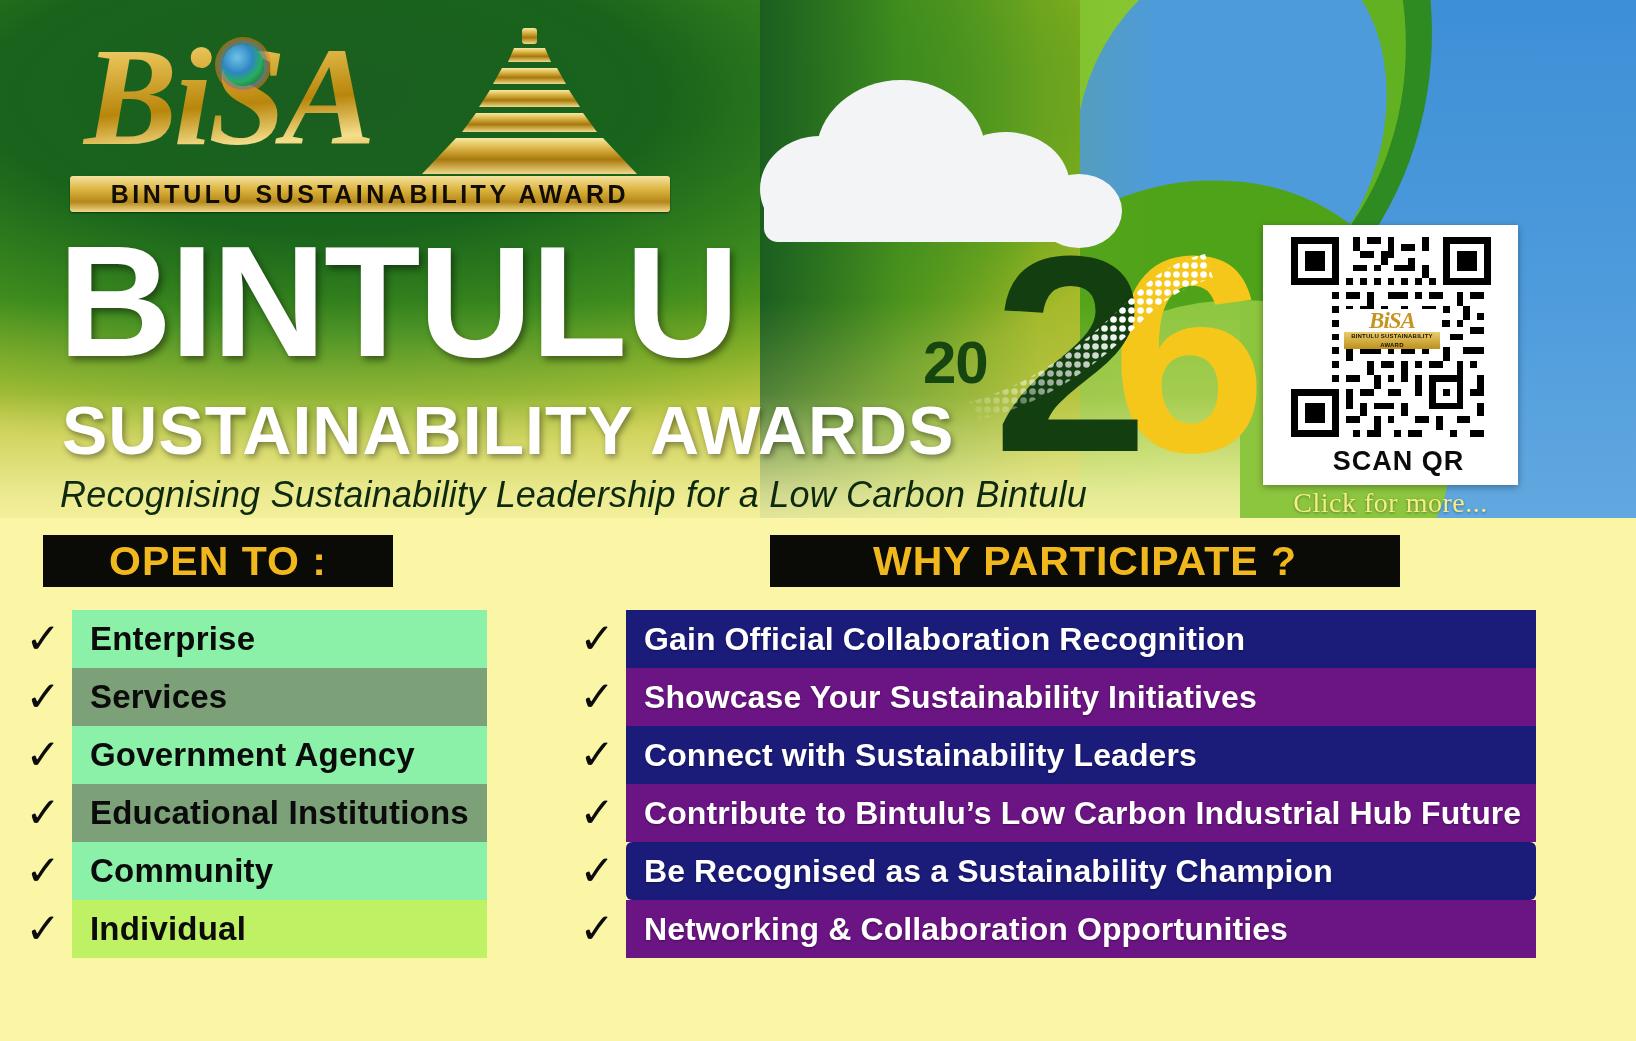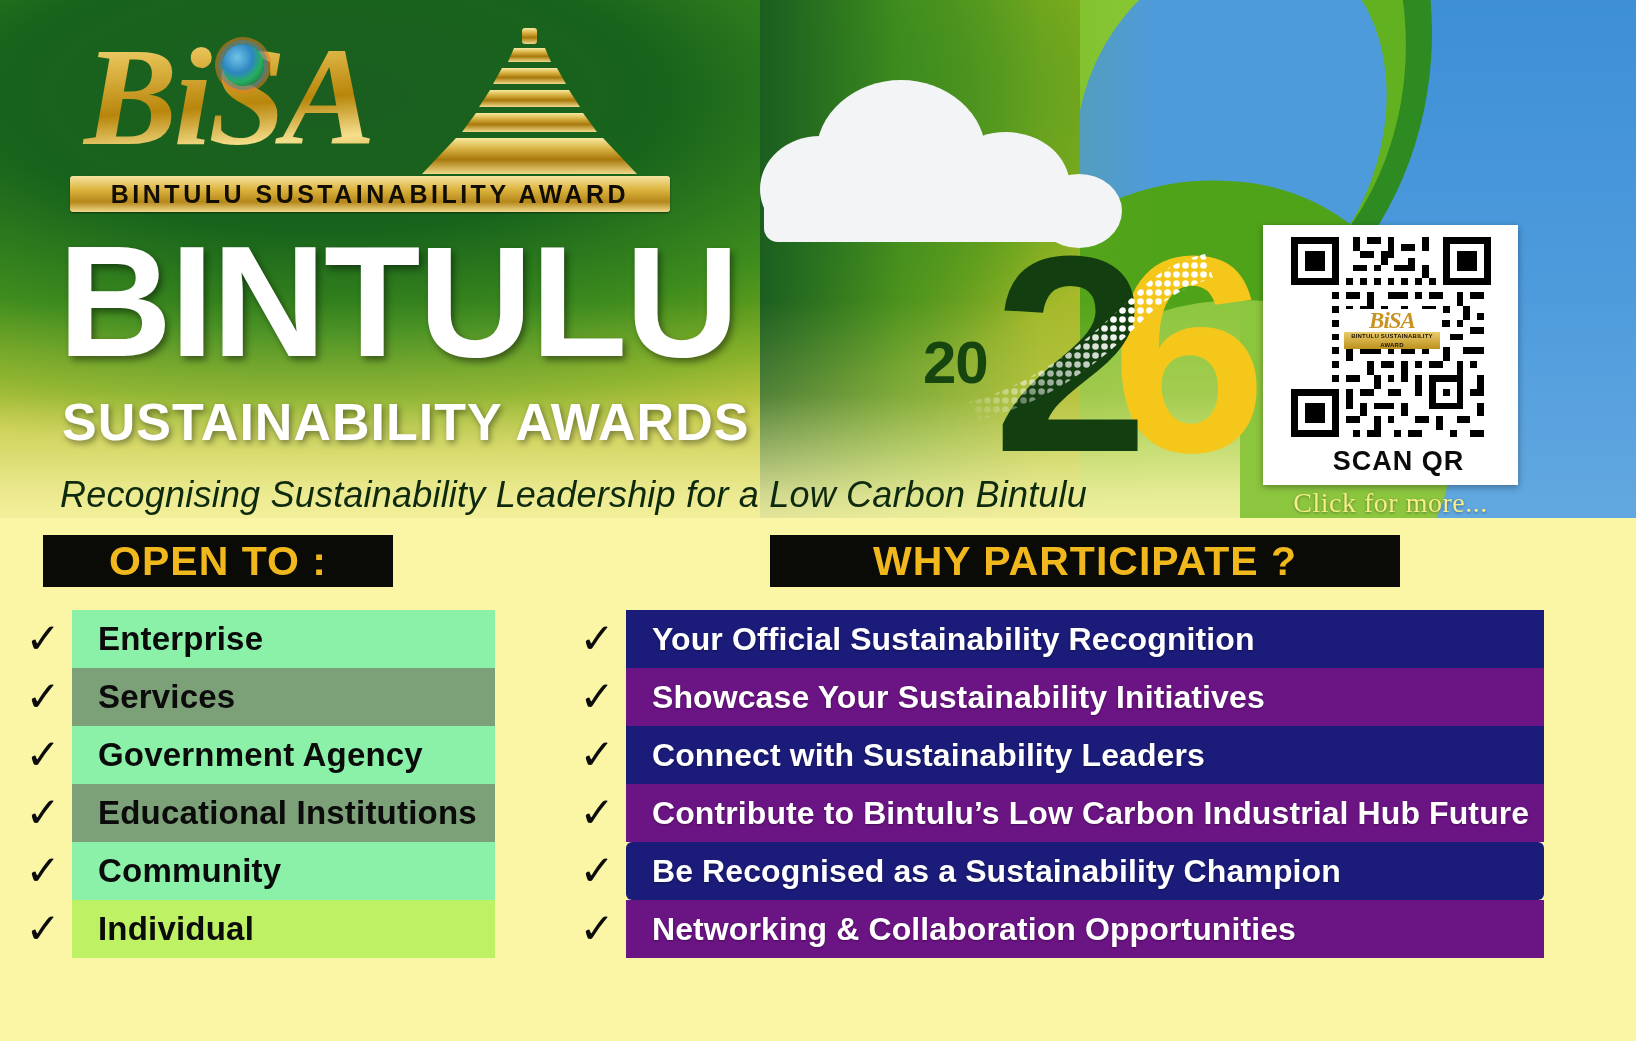--- a/index.html
+++ b/index.html
@@ -154,21 +154,21 @@
     color: #FFFFFF;
     letter-spacing: -2px;
     line-height: 1;
     text-shadow: 3px 4px 7px rgba(0,0,0,0.45);
     white-space: nowrap;
   }
   .subhead {
     position: absolute;
     left: 62px; top: 396px;
     font-family: "Liberation Sans", sans-serif;
-    font-size: 52px;
+    font-size: 68px;
     font-weight: bold;
     color: #FFFFFF;
     letter-spacing: 1px;
     line-height: 1;
     text-shadow: 2px 3px 6px rgba(0,0,0,0.42);
     white-space: nowrap;
   }
   .tagline {
     position: absolute;
     left: 60px; top: 474px;
@@ -327,21 +327,21 @@
     justify-content: center;
     color: #0C0C0C;
     font-size: 42px;
     line-height: 1;
     font-family: "DejaVu Sans", sans-serif;
   }
   .row .pill {
     flex: 1;
     display: flex;
     align-items: center;
-    padding-left: 26px;
+    padding-left: 18px;
   }
   #list-open .row { height: 58px; }
   #list-open .pill span {
     font-family: "Liberation Sans", sans-serif;
     font-weight: bold;
     font-size: 33px;
     color: #0B0B0B;
     letter-spacing: 0.2px;
     white-space: nowrap;
   }
@@ -609,21 +609,21 @@
         <div class="check">✓</div>
         <div class="pill" style="background: #bef264; flex: 0 0 397px;">
           <span>Individual</span>
         </div>
       </div>
     </div>
   <div class="list" id="list-why">
       <div class="row">
         <div class="check">✓</div>
         <div class="pill" style="background: rgb(27, 27, 122); flex: 0 0 892px;">
-          <span>Your Official Sustainability Recognition</span>
+          <span>Gain Official Collaboration Recognition</span>
         </div>
       </div>
       <div class="row">
         <div class="check">✓</div>
         <div class="pill" style="background: rgb(107, 20, 131); flex: 0 0 892px;">
           <span>Showcase Your Sustainability Initiatives</span>
         </div>
       </div>
       <div class="row">
         <div class="check">✓</div>

